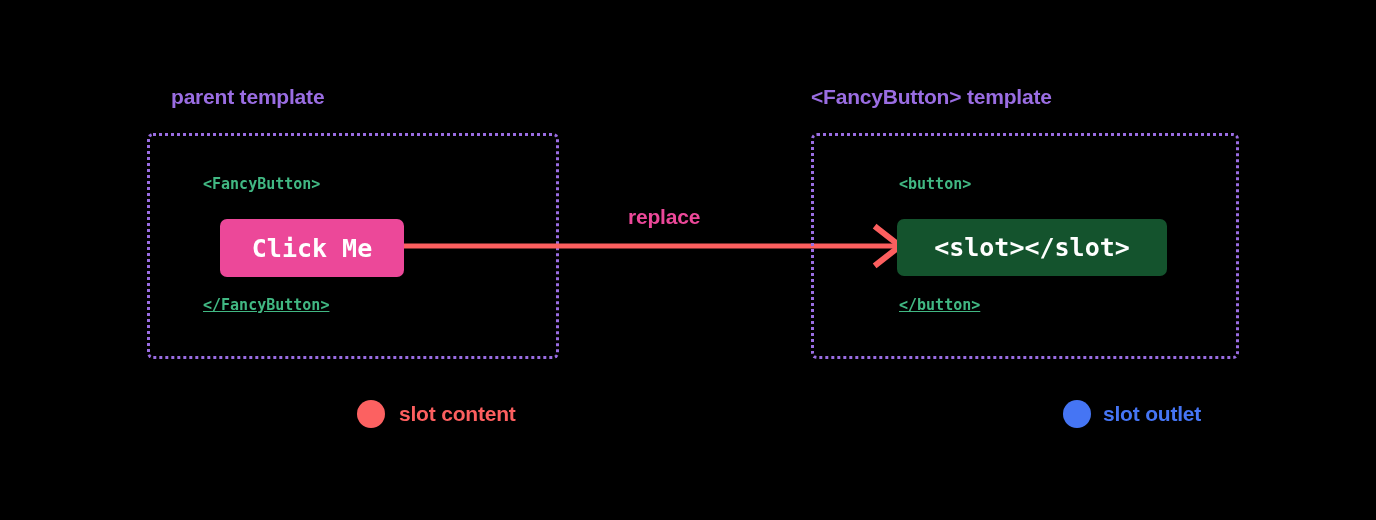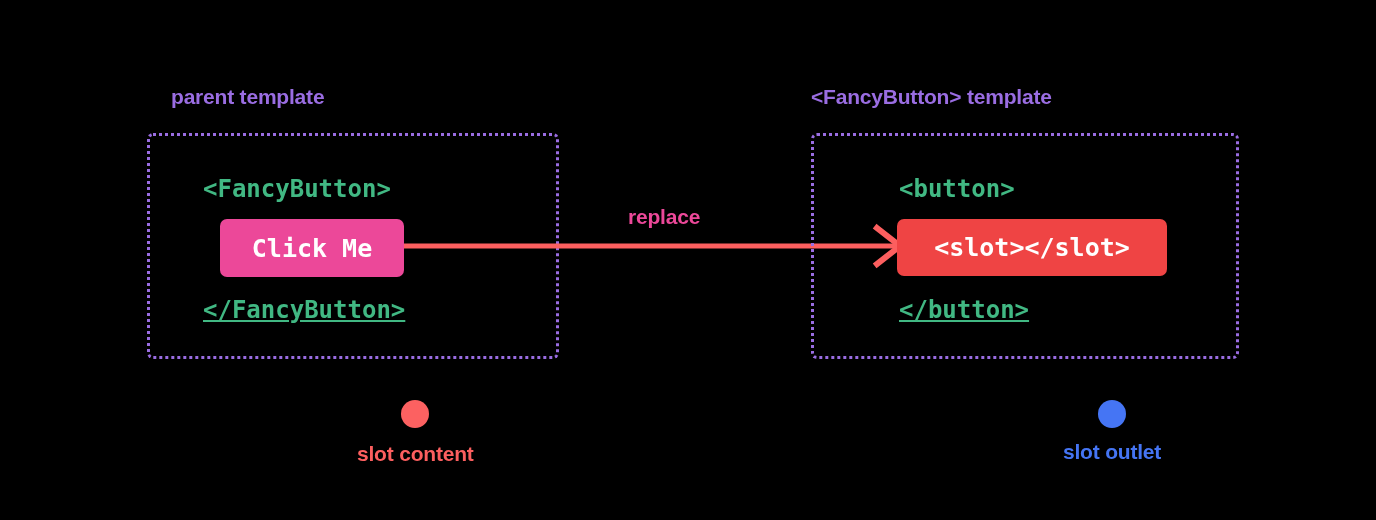--- a/index.html
+++ b/index.html
@@ -42,21 +42,21 @@
     box-sizing: border-box;
   }
   #panel-parent { left: 147px; top: 133px; width: 412px; height: 226px; }
   #panel-fancy  { left: 811px; top: 133px; width: 428px; height: 226px; }
 
   
   .code-tag {
     position: absolute;
     font-family: "DejaVu Sans Mono", "Liberation Mono", monospace;
     font-weight: bold;
-    font-size: 24px;
+    font-size: 15px;
     color: #41b883;
     white-space: nowrap;
   }
   #tag-fancy-open  { left: 203px; top: 175px; }
   #tag-fancy-close { left: 203px; top: 296px; text-decoration: underline; }
   #tag-button-open  { left: 899px; top: 175px; }
   #tag-button-close { left: 899px; top: 296px; text-decoration: underline; }
 
   
   .chip {
@@ -71,21 +71,21 @@
     color: #ffffff;
     white-space: nowrap;
     box-sizing: border-box;
   }
   #chip-click-me {
     left: 220px; top: 219px; width: 184px; height: 58px;
     background: #ec4899;
   }
   #chip-slot {
     left: 897px; top: 219px; width: 270px; height: 57px;
-    background: #ef4444;
+    background: #14532d;
   }
 
   
   #arrow-replace {
     position: absolute;
     left: 400px;
     top: 215px;
     width: 515px;
     height: 62px;
     overflow: visible;
@@ -102,21 +102,20 @@
     white-space: nowrap;
   }
 
   
   .legend-item {
     position: absolute;
     display: flex;
     align-items: center;
     gap: 14px;
     white-space: nowrap;
-    flex-direction: column;
   }
   .legend-dot {
     width: 28px;
     height: 28px;
     border-radius: 50%;
     flex: 0 0 auto;
   }
   .legend-label {
     font-family: "Liberation Sans", sans-serif;
     font-weight: bold;

